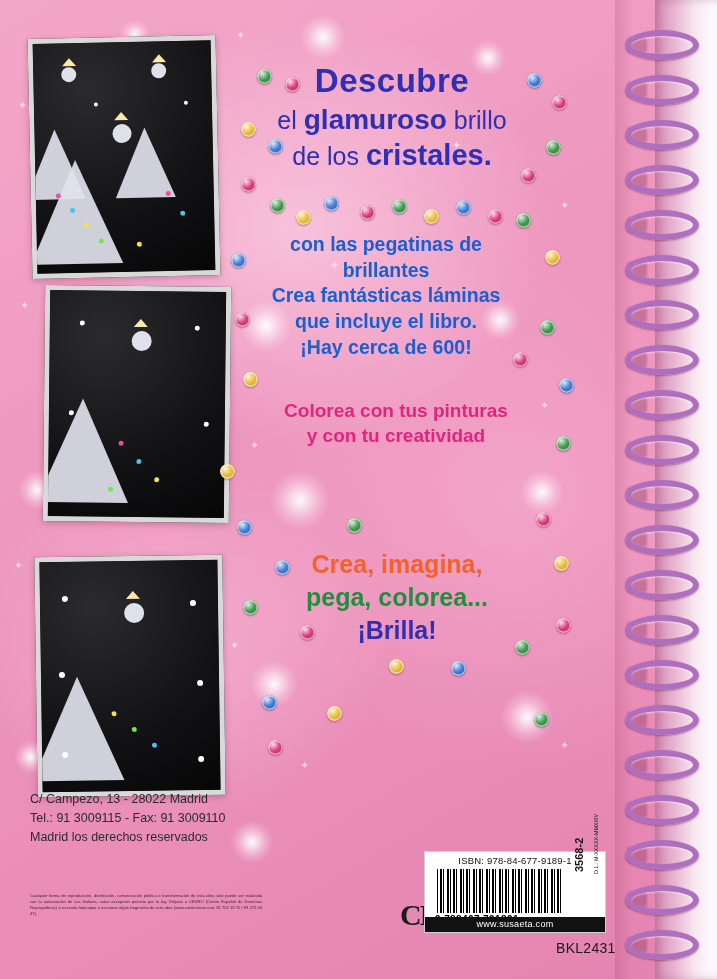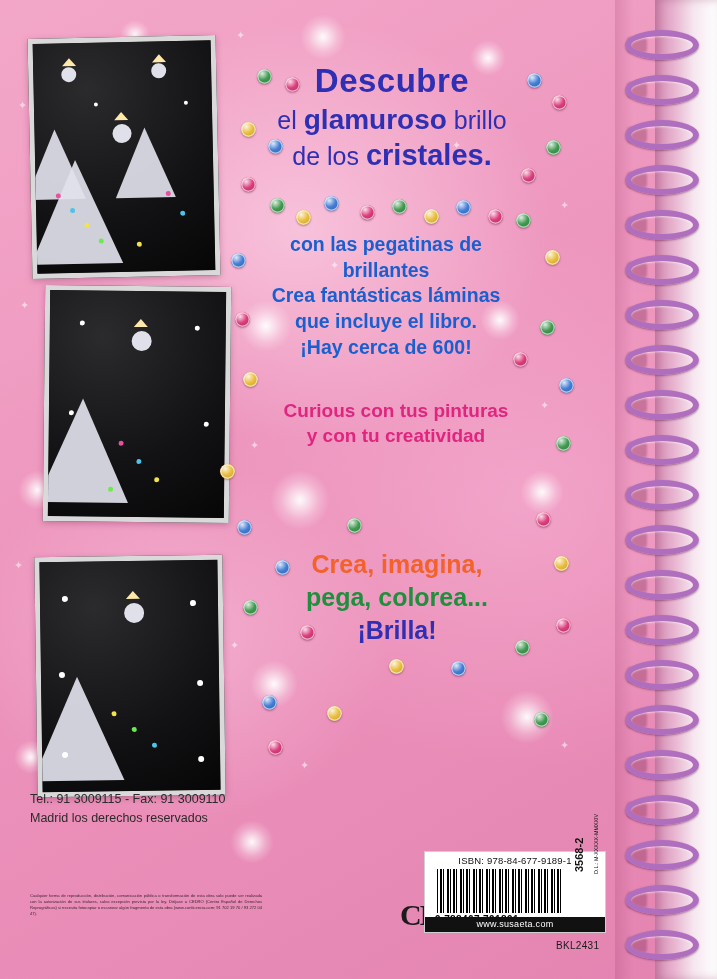--- a/index.html
+++ b/index.html
@@ -267,21 +267,21 @@
     left: 168px; top: 22px;
     font-size: 5.4px;
     color: #111;
     transform: rotate(-90deg);
     transform-origin: left top;
     white-space: nowrap;
   }
   .bkl {
     position: absolute;
     left: 556px; top: 940px;
-    font-size: 10px;
+    font-size: 14px;
     color: #1b1b1b;
     letter-spacing: 0.3px;
   }
 </style>
 </head>
 <body>
 
 <div id="page">
 
   <div class="sparkles">
@@ -419,32 +419,33 @@
   </div>
 
   <div class="body-block blue-block">
     <div>con las pegatinas de brillantes</div>
     <div>Crea fantásticas láminas</div>
     <div>que incluye el libro.</div>
     <div>¡Hay cerca de 600!</div>
   </div>
 
   <div class="body-block pink-block">
-    <div>Curious con tus pinturas</div>
+    <div>Colorea con tus pinturas</div>
     <div>y con tu creatividad</div>
   </div>
 
   <div class="body-block final-block">
     <div class="fb1">Crea, imagina,</div>
     <div class="fb2">pega, colorea...</div>
     <div class="fb3">¡Brilla!</div>
   </div>
 
 
   <div class="legal">
+    <span class="ln">C/ Campezo, 13 - 28022 Madrid</span>
     <span class="ln">Tel.: 91 3009115 - Fax: 91 3009110</span>
     <span class="ln">Madrid los derechos reservados</span>
   </div>
 
   <div class="fineprint">Cualquier forma de reproducción, distribución, comunicación pública o transformación de esta obra solo puede ser realizada con la autorización de sus titulares, salvo excepción prevista por la ley. Diríjase a CEDRO (Centro Español de Derechos Reprográficos) si necesita fotocopiar o escanear algún fragmento de esta obra (www.conlicencia.com; 91 702 19 70 / 93 272 04 47).</div>
 
   <div class="ce">CE</div>
 
   <div class="barcode-box">
     <div class="isbn">ISBN: 978-84-677-9189-1</div>

